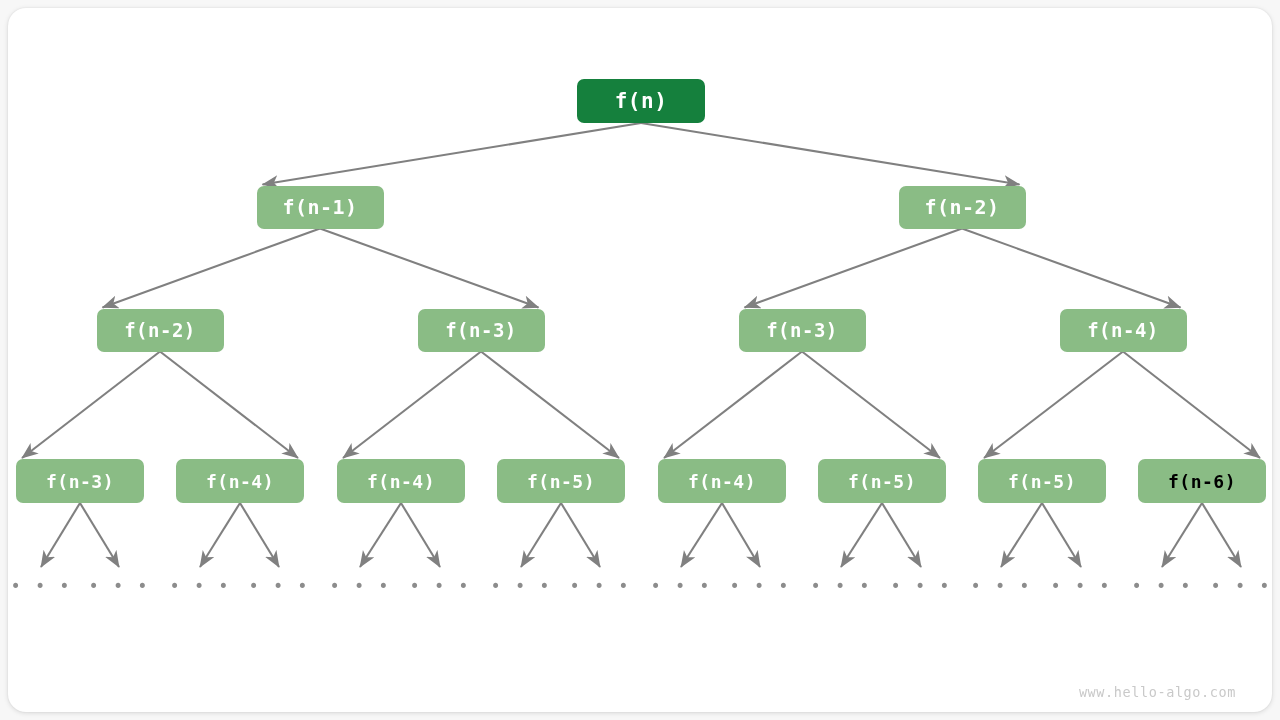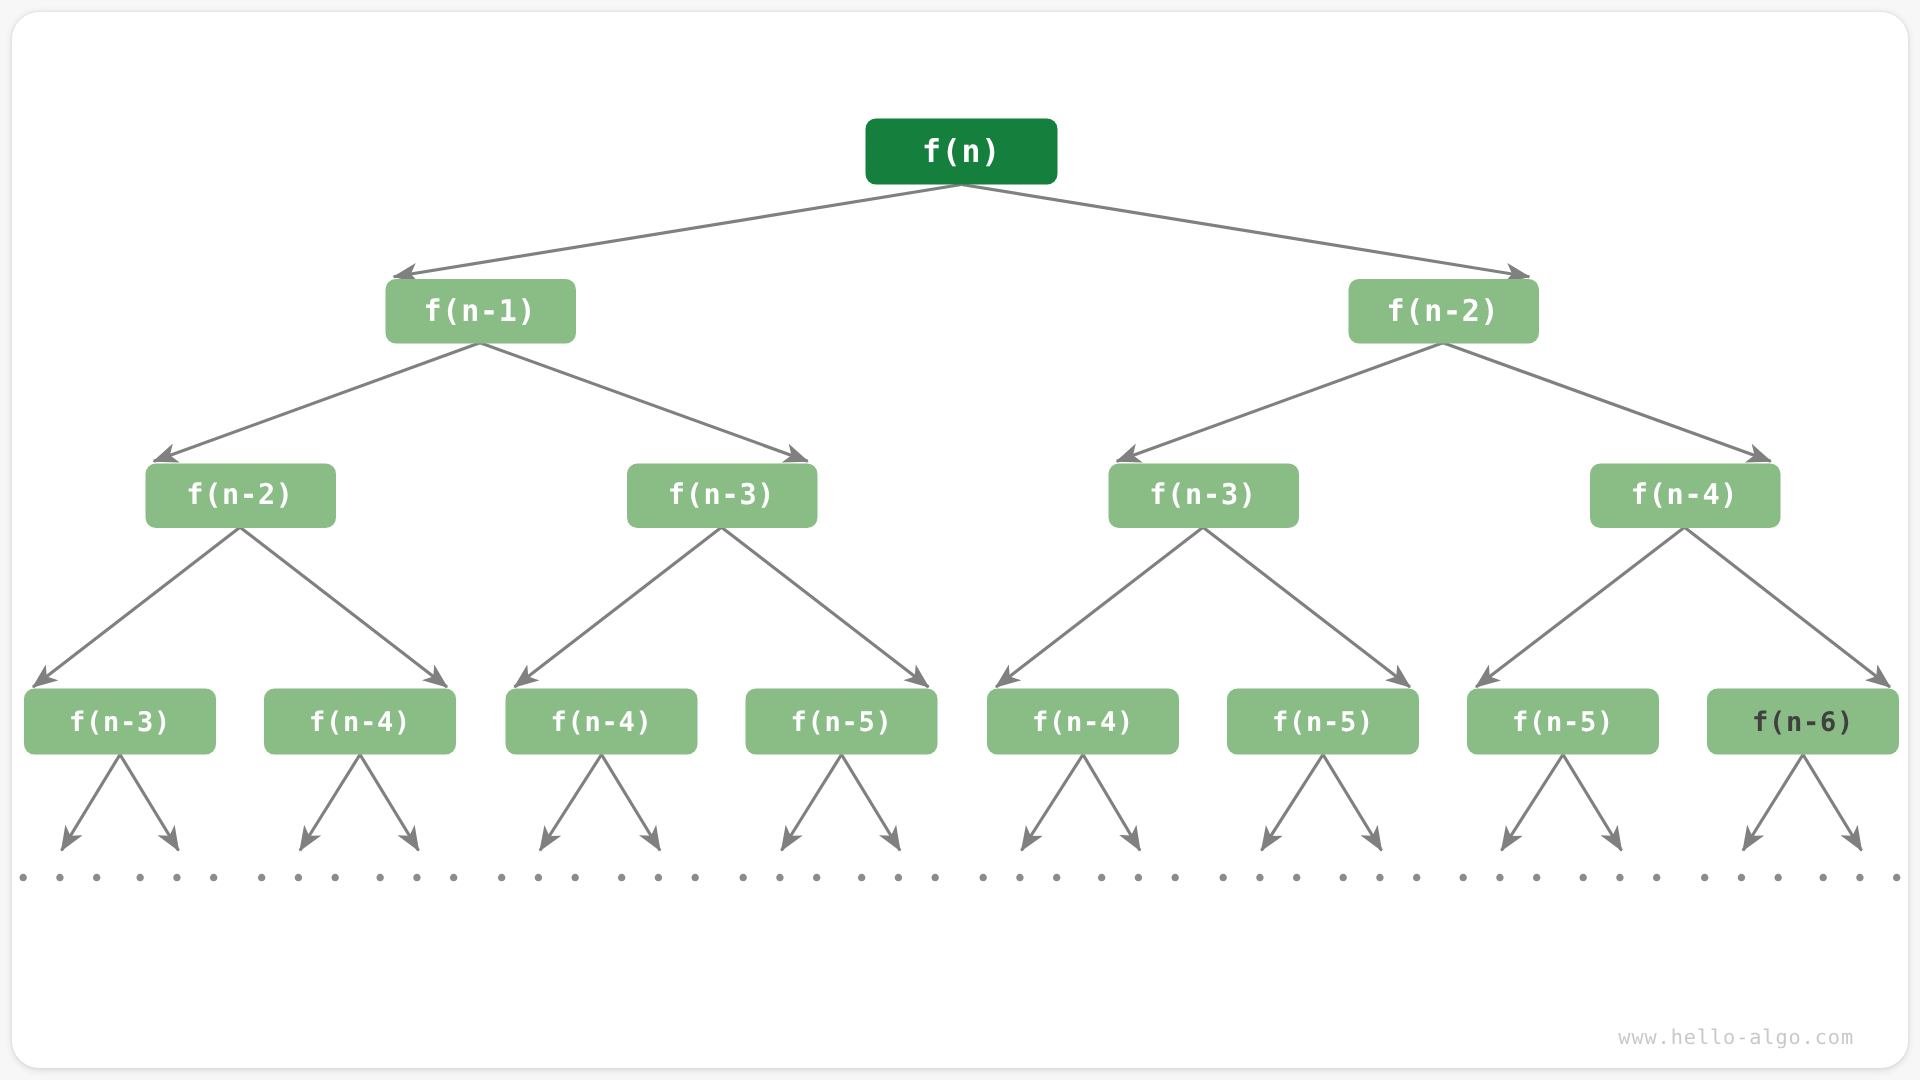--- a/index.html
+++ b/index.html
@@ -123,21 +123,21 @@
       <div class="node" style="left: 417.5px; top: 308.5px; width: 127px; height: 43px; font-size: 19px; background: rgb(138, 188, 133); color: rgb(255, 255, 255);">f(n-3)</div>
       <div class="node" style="left: 738.5px; top: 308.5px; width: 127px; height: 43px; font-size: 19px; background: rgb(138, 188, 133); color: rgb(255, 255, 255);">f(n-3)</div>
       <div class="node" style="left: 1059.5px; top: 308.5px; width: 127px; height: 43px; font-size: 19px; background: rgb(138, 188, 133); color: rgb(255, 255, 255);">f(n-4)</div>
       <div class="node" style="left: 16px; top: 459px; width: 128px; height: 44px; font-size: 18px; background: rgb(138, 188, 133); color: rgb(255, 255, 255);">f(n-3)</div>
       <div class="node" style="left: 176px; top: 459px; width: 128px; height: 44px; font-size: 18px; background: rgb(138, 188, 133); color: rgb(255, 255, 255);">f(n-4)</div>
       <div class="node" style="left: 337px; top: 459px; width: 128px; height: 44px; font-size: 18px; background: rgb(138, 188, 133); color: rgb(255, 255, 255);">f(n-4)</div>
       <div class="node" style="left: 497px; top: 459px; width: 128px; height: 44px; font-size: 18px; background: rgb(138, 188, 133); color: rgb(255, 255, 255);">f(n-5)</div>
       <div class="node" style="left: 658px; top: 459px; width: 128px; height: 44px; font-size: 18px; background: rgb(138, 188, 133); color: rgb(255, 255, 255);">f(n-4)</div>
       <div class="node" style="left: 818px; top: 459px; width: 128px; height: 44px; font-size: 18px; background: rgb(138, 188, 133); color: rgb(255, 255, 255);">f(n-5)</div>
       <div class="node" style="left: 978px; top: 459px; width: 128px; height: 44px; font-size: 18px; background: rgb(138, 188, 133); color: rgb(255, 255, 255);">f(n-5)</div>
-      <div class="node" style="left: 1138px; top: 459px; width: 128px; height: 44px; font-size: 18px; background: rgb(138, 188, 133); color: #404040;">f(n-6)</div>
+      <div class="node" style="left: 1138px; top: 459px; width: 128px; height: 44px; font-size: 18px; background: rgb(138, 188, 133); color: #000000;">f(n-6)</div>
     </div>
   <div id="ellipsis-layer">
       <div class="ellipsis" style="left: 41px; top: 586px; color: rgb(140, 140, 140);">• • •</div>
       <div class="ellipsis" style="left: 119px; top: 586px; color: rgb(140, 140, 140);">• • •</div>
       <div class="ellipsis" style="left: 200px; top: 586px; color: rgb(140, 140, 140);">• • •</div>
       <div class="ellipsis" style="left: 279px; top: 586px; color: rgb(140, 140, 140);">• • •</div>
       <div class="ellipsis" style="left: 360px; top: 586px; color: rgb(140, 140, 140);">• • •</div>
       <div class="ellipsis" style="left: 440px; top: 586px; color: rgb(140, 140, 140);">• • •</div>
       <div class="ellipsis" style="left: 521px; top: 586px; color: rgb(140, 140, 140);">• • •</div>
       <div class="ellipsis" style="left: 600px; top: 586px; color: rgb(140, 140, 140);">• • •</div>

